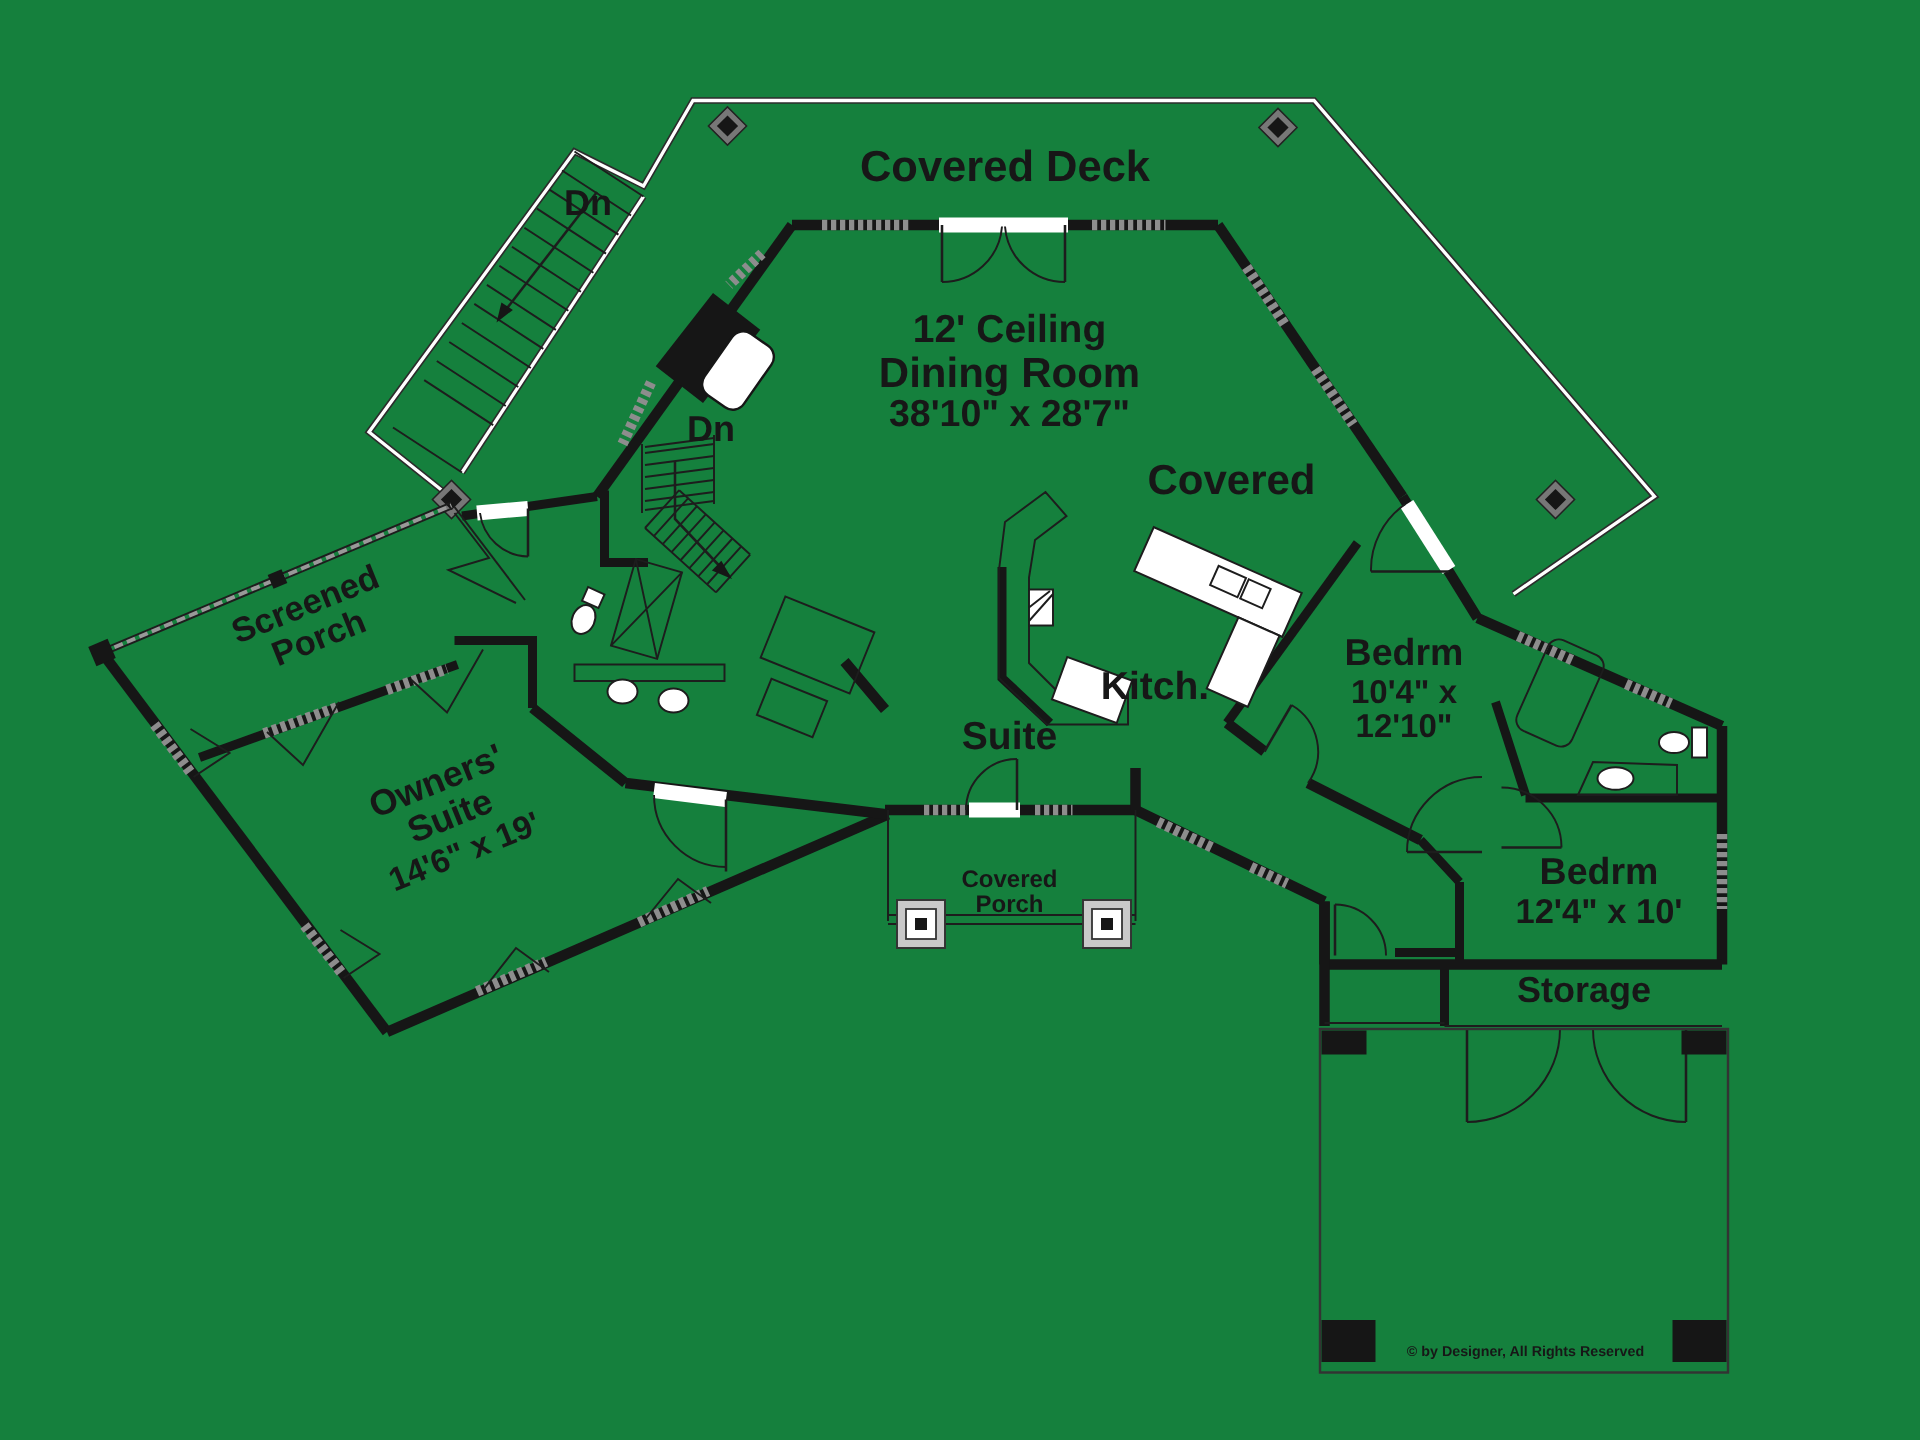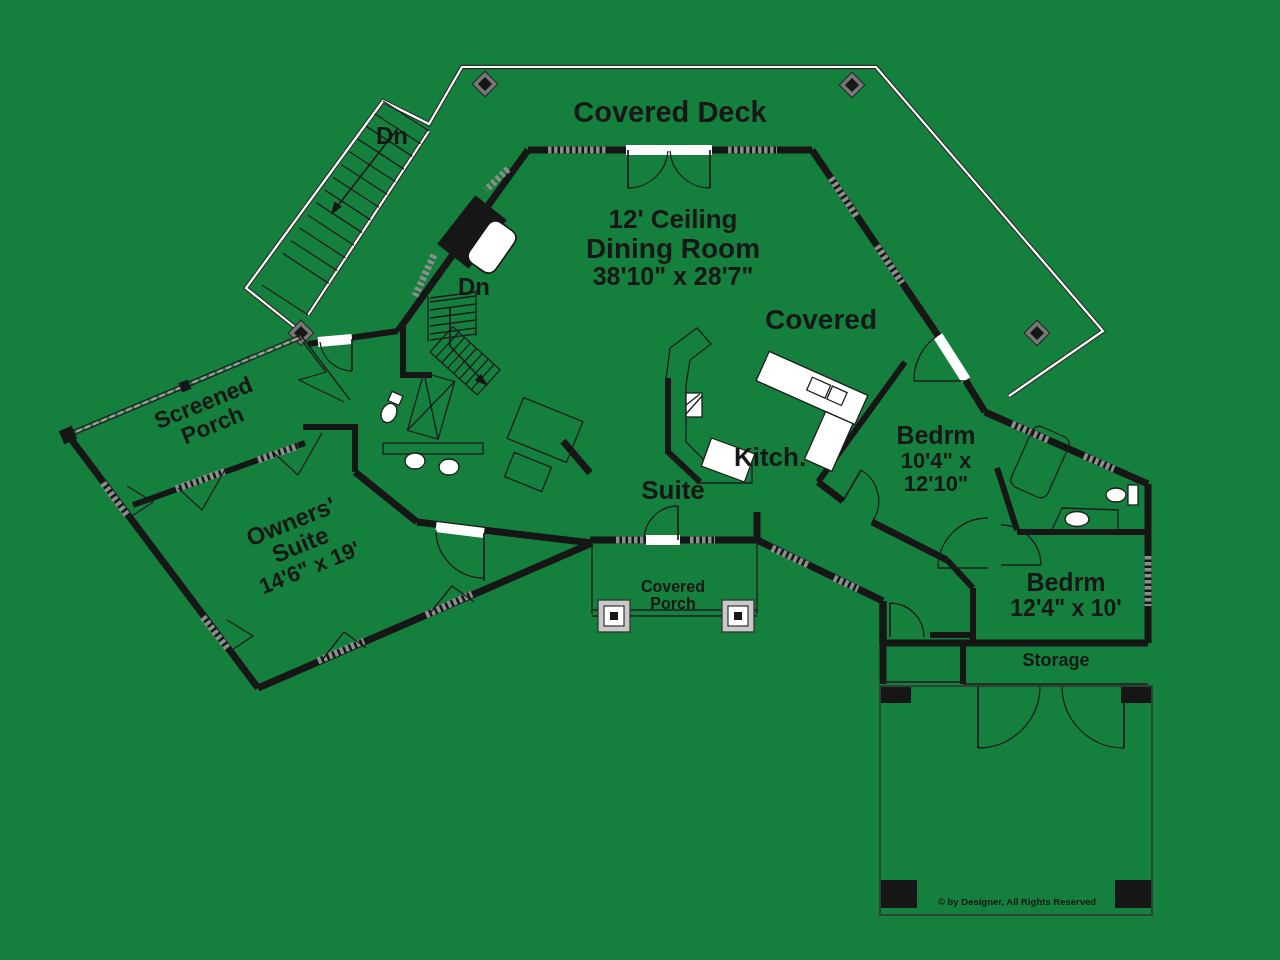--- a/index.html
+++ b/index.html
@@ -287,20 +287,20 @@
   <div>Bedrm</div>
   <div style="font-size:22px;">10'4" x</div>
   <div style="font-size:22px;">12'10"</div>
 </div>
 
 <div class="lbl" style="left:1066px;top:594px;font-size:25px;">
   <div>Bedrm</div>
   <div style="font-size:23px;">12'4" x 10'</div>
 </div>
 
-<div class="lbl" style="left:1056px;top:661px;font-size:18px;">Storage</div>
+<div class="lbl" style="left:1056px;top:661px;font-size:24px;">Storage</div>
 
 <div class="lbl" style="left:1017px;top:810px;font-size:29px;">
 </div>
 
 <div class="lbl" style="left:1017px;top:874px;font-size:9.5px;margin-top:28px;">© by Designer, All Rights Reserved</div>
 
 </div>
 
 </body></html>

